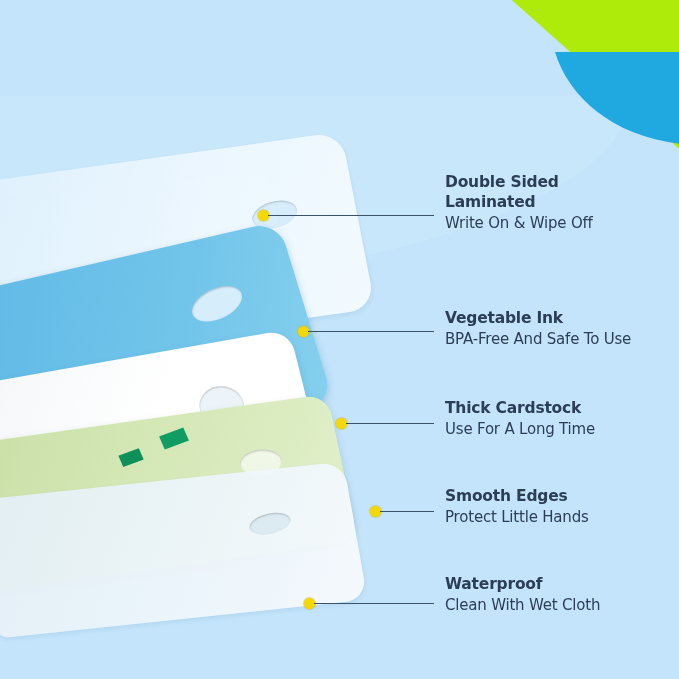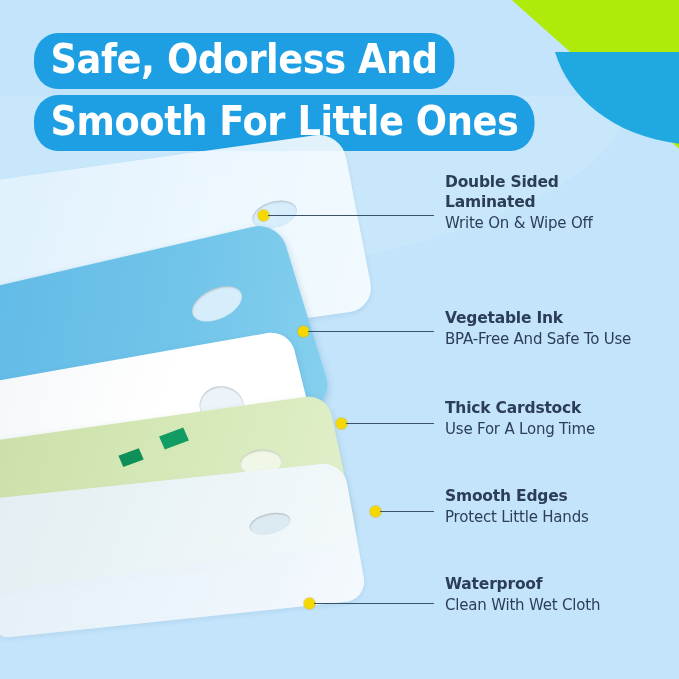--- a/index.html
+++ b/index.html
@@ -296,24 +296,20 @@
 
 <div id="canvas">
 
   <div class="bg-base"></div>
   <div class="bg-soft-curve"></div>
 
   <div class="corner-green"></div>
   <div class="corner-blue-peel"></div>
   <div class="corner-peel-shade"></div>
 
-  <div class="headline">
-    <span class="hl-line">Safe, Odorless And</span>
-    <span class="hl-line">Smooth For Little Ones</span>
-  </div>
 
   <div class="cards">
 
     <div class="card card-2">
       <div class="word-pple">pple</div>
 
     </div>
 
     <div class="card card-1">
       <div class="hole"></div>

